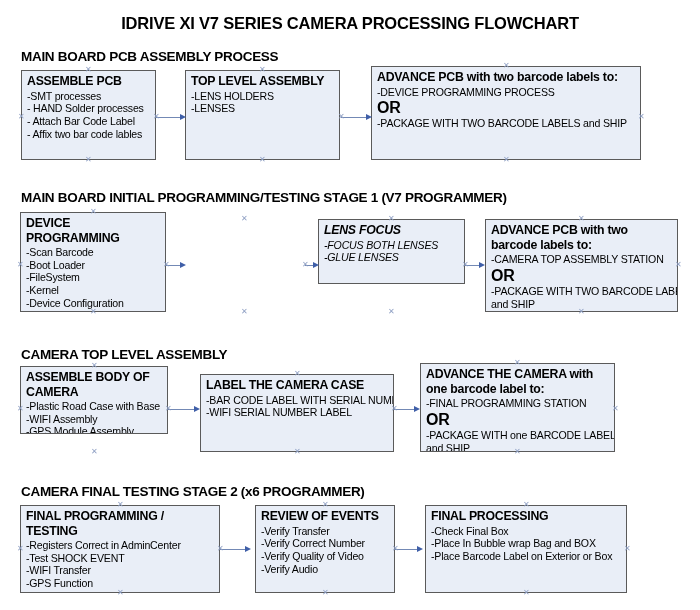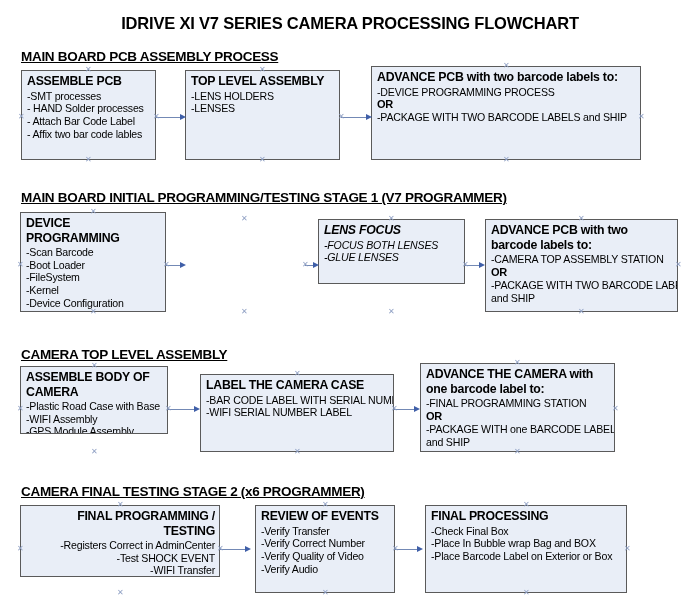--- a/index.html
+++ b/index.html
@@ -29,21 +29,20 @@
     font-size: 16.5px;
     font-weight: bold;
     letter-spacing: -0.2px;
   }
   .section-head {
     position: absolute;
     font-size: 13.5px;
     font-weight: bold;
     letter-spacing: -0.3px;
     white-space: nowrap;
-    text-decoration: underline;
   }
   .box {
     position: absolute;
     background: #e9eef7;
     border: 1.2px solid #5a5a5a;
     box-sizing: border-box;
     padding: 3px 4px 3px 5px;
     overflow: hidden;
   }
   .box-title {
@@ -54,21 +53,21 @@
     margin-bottom: 1px;
   }
   .box-line {
     font-size: 10.6px;
     line-height: 1.2;
     letter-spacing: -0.2px;
     white-space: nowrap;
   }
   .box-line.bold {
     font-weight: bold;
-    font-size: 11px;
+    font-size: 16px;
   }
   
   .conn {
     position: absolute;
     height: 1px;
     background: #7389b5;
   }
   .arrow-head {
     position: absolute;
     width: 0; height: 0;
@@ -213,21 +212,21 @@
   <div class="xmark" style="left:165px; top:405px;">✕</div>
   <div class="xmark" style="left:294px; top:370px;">✕</div>
   <div class="xmark" style="left:294px; top:448px;">✕</div>
   <div class="xmark" style="left:391px; top:405px;">✕</div>
   <div class="xmark" style="left:514px; top:359px;">✕</div>
   <div class="xmark" style="left:514px; top:448px;">✕</div>
   <div class="xmark" style="left:612px; top:405px;">✕</div>
 
   <div class="section-head" style="left:21px; top:484px;">CAMERA FINAL TESTING STAGE 2 (x6 PROGRAMMER)</div>
 
-  <div class="box" style="left:20px; top:505px; width:200px; height:72px;text-align:right;">
+  <div class="box" style="left:20px; top:505px; width:200px; height:88px;">
     <div class="box-title">FINAL PROGRAMMING / TESTING</div>
     <div class="box-line">-Registers Correct in AdminCenter</div>
     <div class="box-line">-Test SHOCK EVENT</div>
     <div class="box-line">-WIFI Transfer</div>
     <div class="box-line">-GPS Function</div>
 
   </div>
 
   <div class="box" style="left:255px; top:505px; width:140px; height:88px;">
     <div class="box-title">REVIEW OF EVENTS</div>

